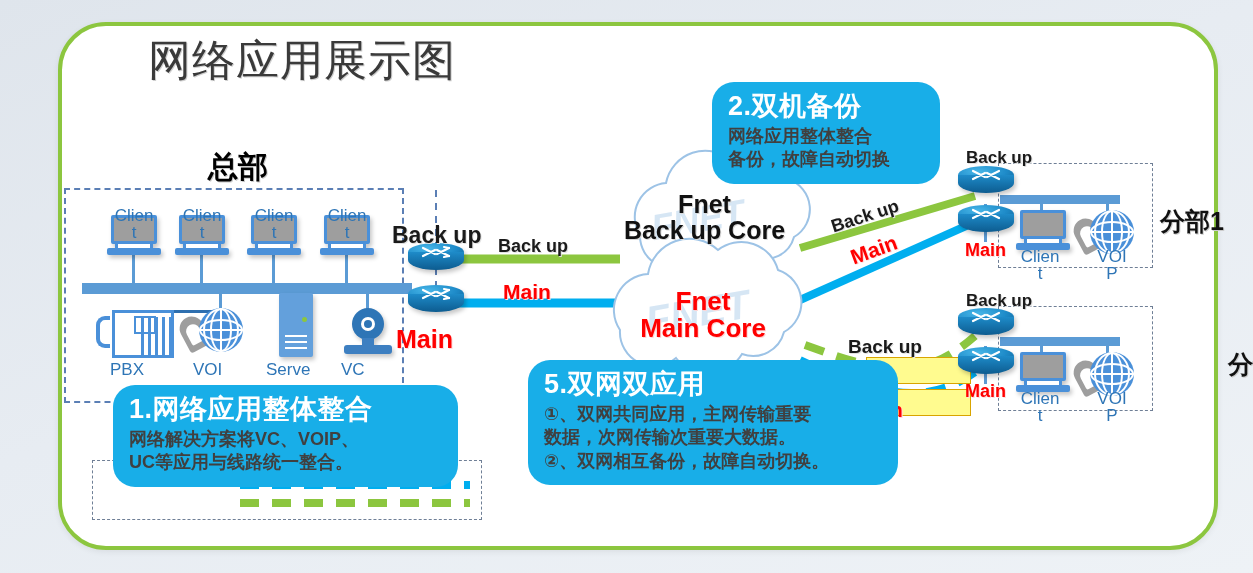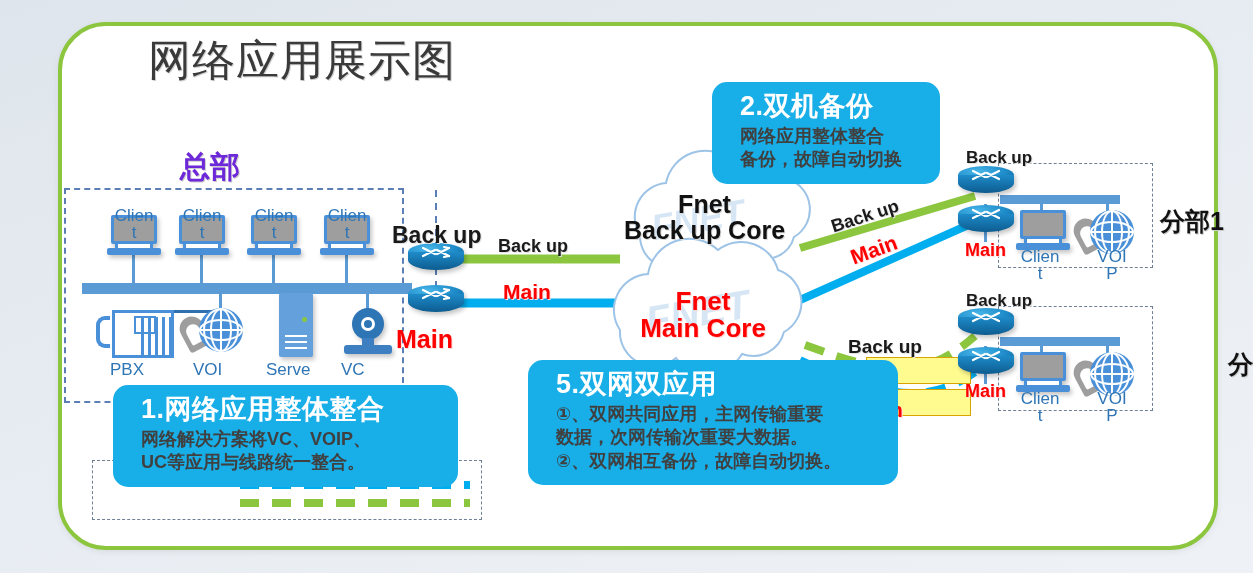--- a/index.html
+++ b/index.html
@@ -23,22 +23,22 @@
     position:absolute; left:148px; top:32px; font-size:43px; font-weight:normal;
     color:#3a3a3a; letter-spacing:1px; white-space:nowrap;
     text-shadow:1px 1px 0 #cfcfcf;
   }
   .title-sub {
     position:absolute; left:182px; top:86px; font-size:28px; font-weight:bold;
     color:#8CC63F; letter-spacing:1px; white-space:nowrap;
     text-shadow:1px 1px 0 #d8e8c0;
   }
   .hq-title {
-    position:absolute; left:180px; top:147px; font-size:30px; font-weight:bold;
-    color:#6d28d9; white-space:nowrap; text-shadow:1px 1px 0 #ccc;
+    position:absolute; left:208px; top:147px; font-size:30px; font-weight:bold;
+    color:#000000; white-space:nowrap; text-shadow:1px 1px 0 #ccc;
   }
 
   
   .dash-box { position:absolute; border:2px dashed #5b7fb5; }
   .dash-box.thin { border:1.5px dashed #6f7f96; }
 
   
   svg.wires { position:absolute; inset:0; width:1253px; height:573px; overflow:visible; }
 
   
@@ -57,22 +57,22 @@
              white-space:nowrap; }
   .cli-cap { position:absolute; color:#2E75B6; font-size:17px;
              text-align:center; width:52px; line-height:17px; }
 
   
   .branch-name { position:absolute; font-size:25px; font-weight:bold; color:#111;
                  white-space:nowrap; text-shadow:1px 1px 0 #ccc; }
 
   
   .callout {
-    position:absolute; background:#18AEE8; border-radius:15px;
-    color:#fff; padding:9px 16px 12px 28px;
+    position:absolute; background:#18AEE8; border-radius:22px;
+    color:#fff; padding:9px 16px 12px 16px;
   }
   .callout .c-head { font-size:27px; font-weight:bold; color:#fff;
                      letter-spacing:.5px; line-height:1.18; }
   .callout .c-body { font-size:18px; font-weight:bold; color:#404040;
                      line-height:1.30; margin-top:2px; }
 
   
   .hl { position:absolute; background:#FFFB8F; border:1px solid #D9A400; }
 
   

